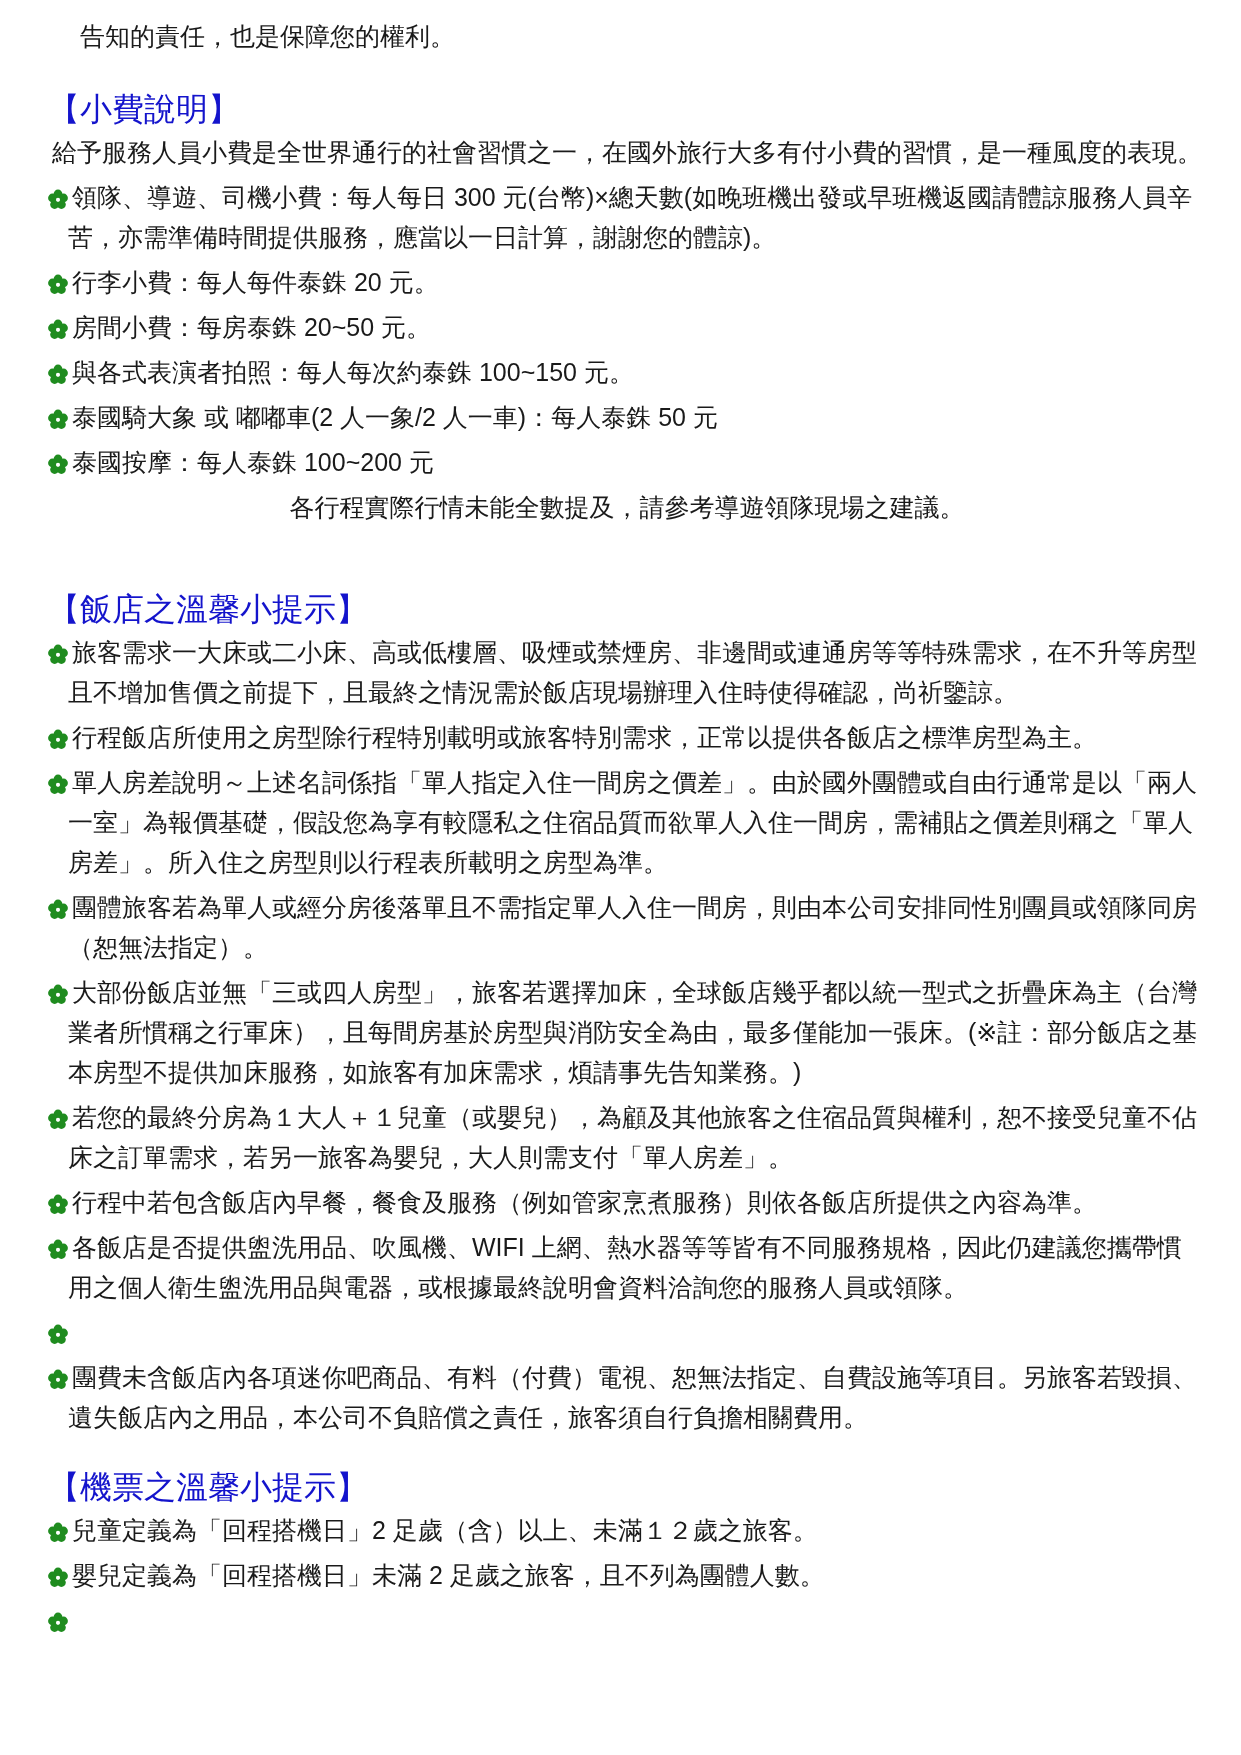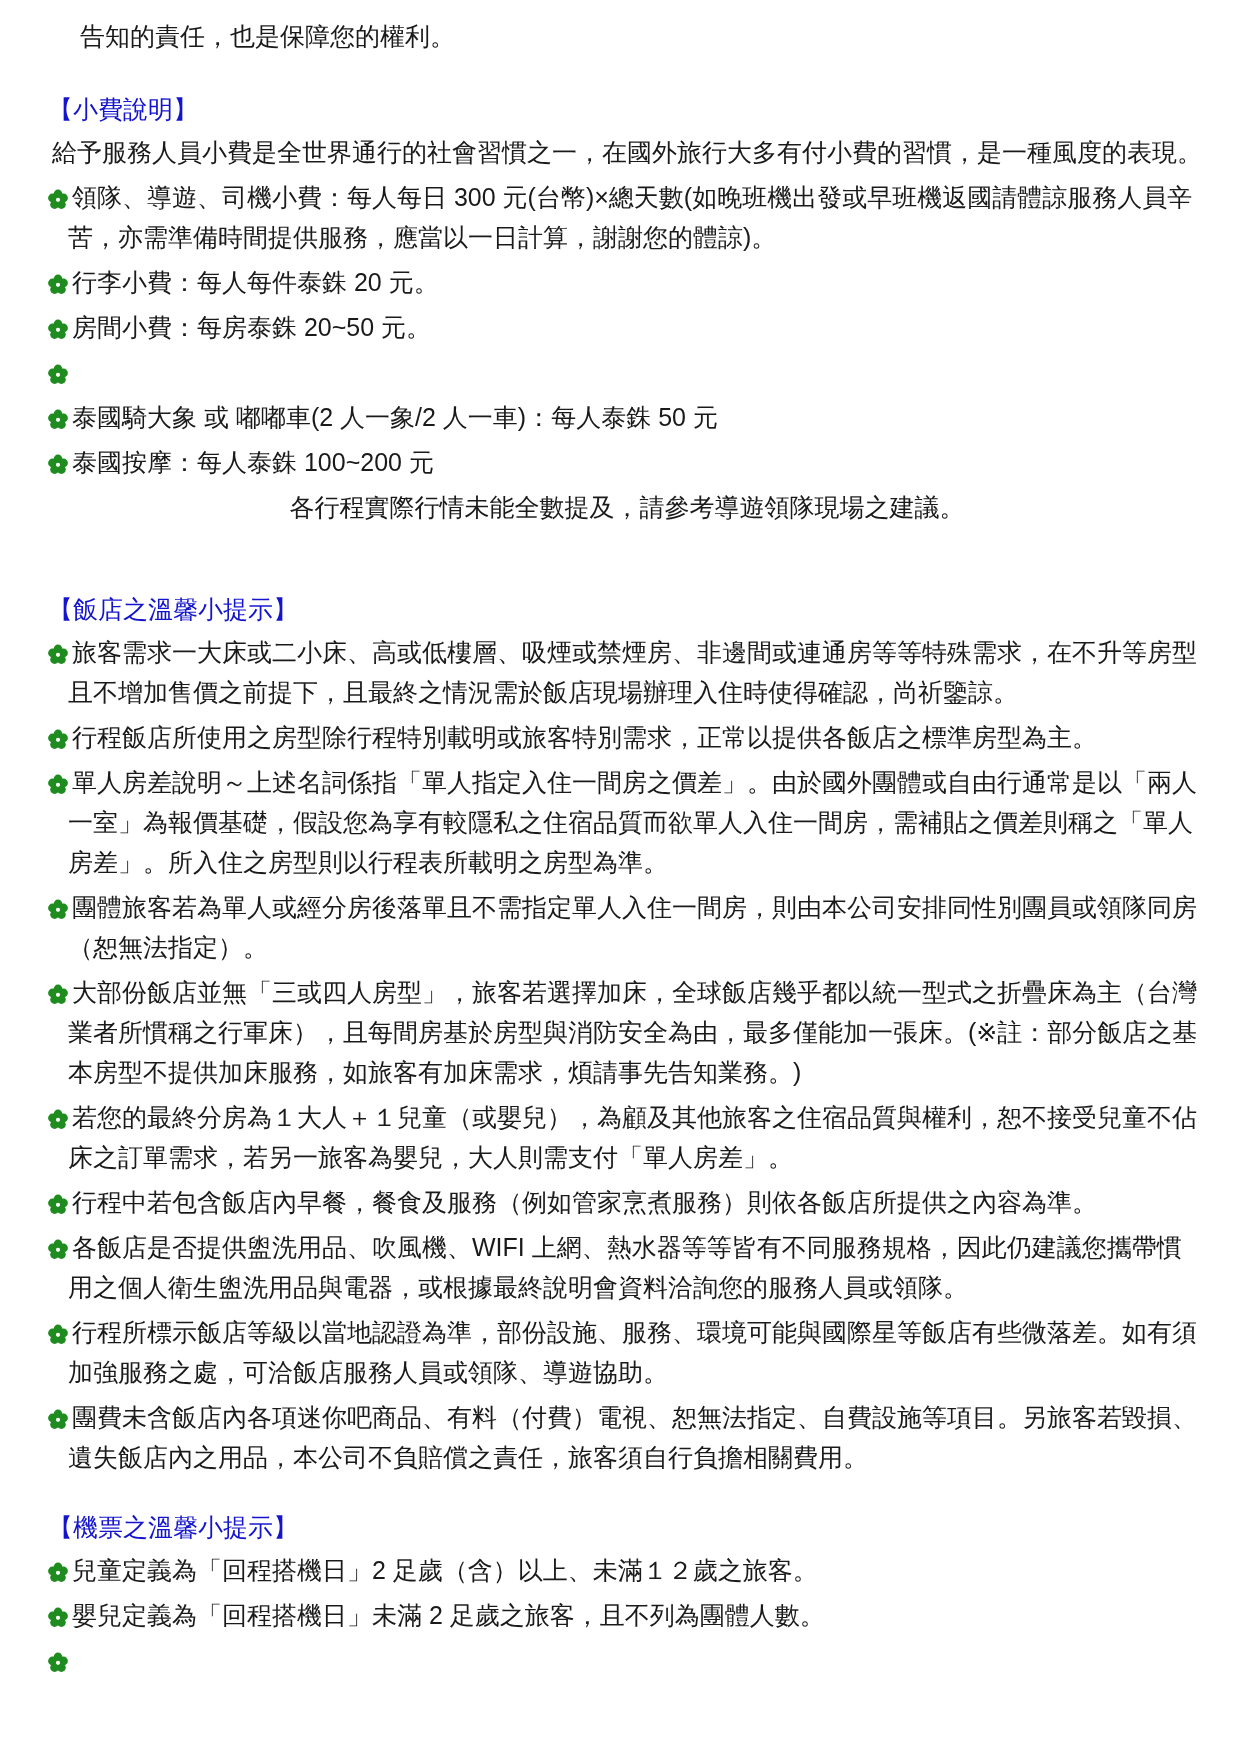--- a/index.html
+++ b/index.html
@@ -22,21 +22,21 @@
   .page {
     width: 1241px;
     height: 1230px;
     padding: 16px 31px 20px 48px;
   }
   .content { width: 1158px; }
   p, h2 { margin: 0; padding: 0; font-weight: normal; }
   .opening { padding-left: 32px; }
   .sec-h {
     color: var(--heading-blue);
-    font-size: 25px;
+    font-size: 32px;
     line-height: 40px;
     margin-bottom: 3px;
   }
   .sec-h.mt-tip   { margin-top: 33px; }
   .sec-h.mt-hotel { margin-top: 62px; }
   .sec-h.mt-air   { margin-top: 30px; }
   .plain { margin-bottom: 5px; text-align: center; }
   .b-item {
     padding-left: 20px;
     text-indent: -20px;
@@ -79,21 +79,21 @@
             <use href="#flower-def"></use>
           </svg><span class="b-text">領隊、導遊、司機小費：每人每日 300 元(台幣)×總天數(如晚班機出發或早班機返國請體諒服務人員辛苦，亦需準備時間提供服務，應當以一日計算，謝謝您的體諒)。</span></p>
       <p class="b-item"><svg class="flower" viewBox="0 0 20 20">
             <use href="#flower-def"></use>
           </svg><span class="b-text">行李小費：每人每件泰銖 20 元。</span></p>
       <p class="b-item"><svg class="flower" viewBox="0 0 20 20">
             <use href="#flower-def"></use>
           </svg><span class="b-text">房間小費：每房泰銖 20~50 元。</span></p>
       <p class="b-item"><svg class="flower" viewBox="0 0 20 20">
             <use href="#flower-def"></use>
-          </svg></p>
+          </svg><span class="b-text">與各式表演者拍照：每人每次約泰銖 100~150 元。</span></p>
       <p class="b-item"><svg class="flower" viewBox="0 0 20 20">
             <use href="#flower-def"></use>
           </svg><span class="b-text">泰國騎大象 或 嘟嘟車(2 人一象/2 人一車)：每人泰銖 50 元</span></p>
       <p class="b-item"><svg class="flower" viewBox="0 0 20 20">
             <use href="#flower-def"></use>
           </svg><span class="b-text">泰國按摩：每人泰銖 100~200 元</span></p>
 
       <p class="plain">各行程實際行情未能全數提及，請參考導遊領隊現場之建議。</p>
     </section>
 
@@ -119,21 +119,21 @@
             <use href="#flower-def"></use>
           </svg><span class="b-text">若您的最終分房為１大人＋１兒童（或嬰兒），為顧及其他旅客之住宿品質與權利，恕不接受兒童不佔床之訂單需求，若另一旅客為嬰兒，大人則需支付「單人房差」。</span></p>
       <p class="b-item"><svg class="flower" viewBox="0 0 20 20">
             <use href="#flower-def"></use>
           </svg><span class="b-text">行程中若包含飯店內早餐，餐食及服務（例如管家烹煮服務）則依各飯店所提供之內容為準。</span></p>
       <p class="b-item"><svg class="flower" viewBox="0 0 20 20">
             <use href="#flower-def"></use>
           </svg><span class="b-text">各飯店是否提供盥洗用品、吹風機、WIFI 上網、熱水器等等皆有不同服務規格，因此仍建議您攜帶慣用之個人衛生盥洗用品與電器，或根據最終說明會資料洽詢您的服務人員或領隊。</span></p>
       <p class="b-item"><svg class="flower" viewBox="0 0 20 20">
             <use href="#flower-def"></use>
-          </svg><span class="b-text">行程所標示飯店等級以當地認證為準，部份設施、服務、環境可能與國際星等飯店有些微落差。如有須加強服務之處，可洽飯店服務人員或領隊、導遊協助。</span></p>
+          </svg></p>
       <p class="b-item"><svg class="flower" viewBox="0 0 20 20">
             <use href="#flower-def"></use>
           </svg><span class="b-text">團費未含飯店內各項迷你吧商品、有料（付費）電視、恕無法指定、自費設施等項目。另旅客若毀損、遺失飯店內之用品，本公司不負賠償之責任，旅客須自行負擔相關費用。</span></p>
     </section>
 
     <section>
       <h2 class="sec-h mt-air">【機票之溫馨小提示】</h2>
 
       <p class="b-item"><svg class="flower" viewBox="0 0 20 20">
             <use href="#flower-def"></use>

